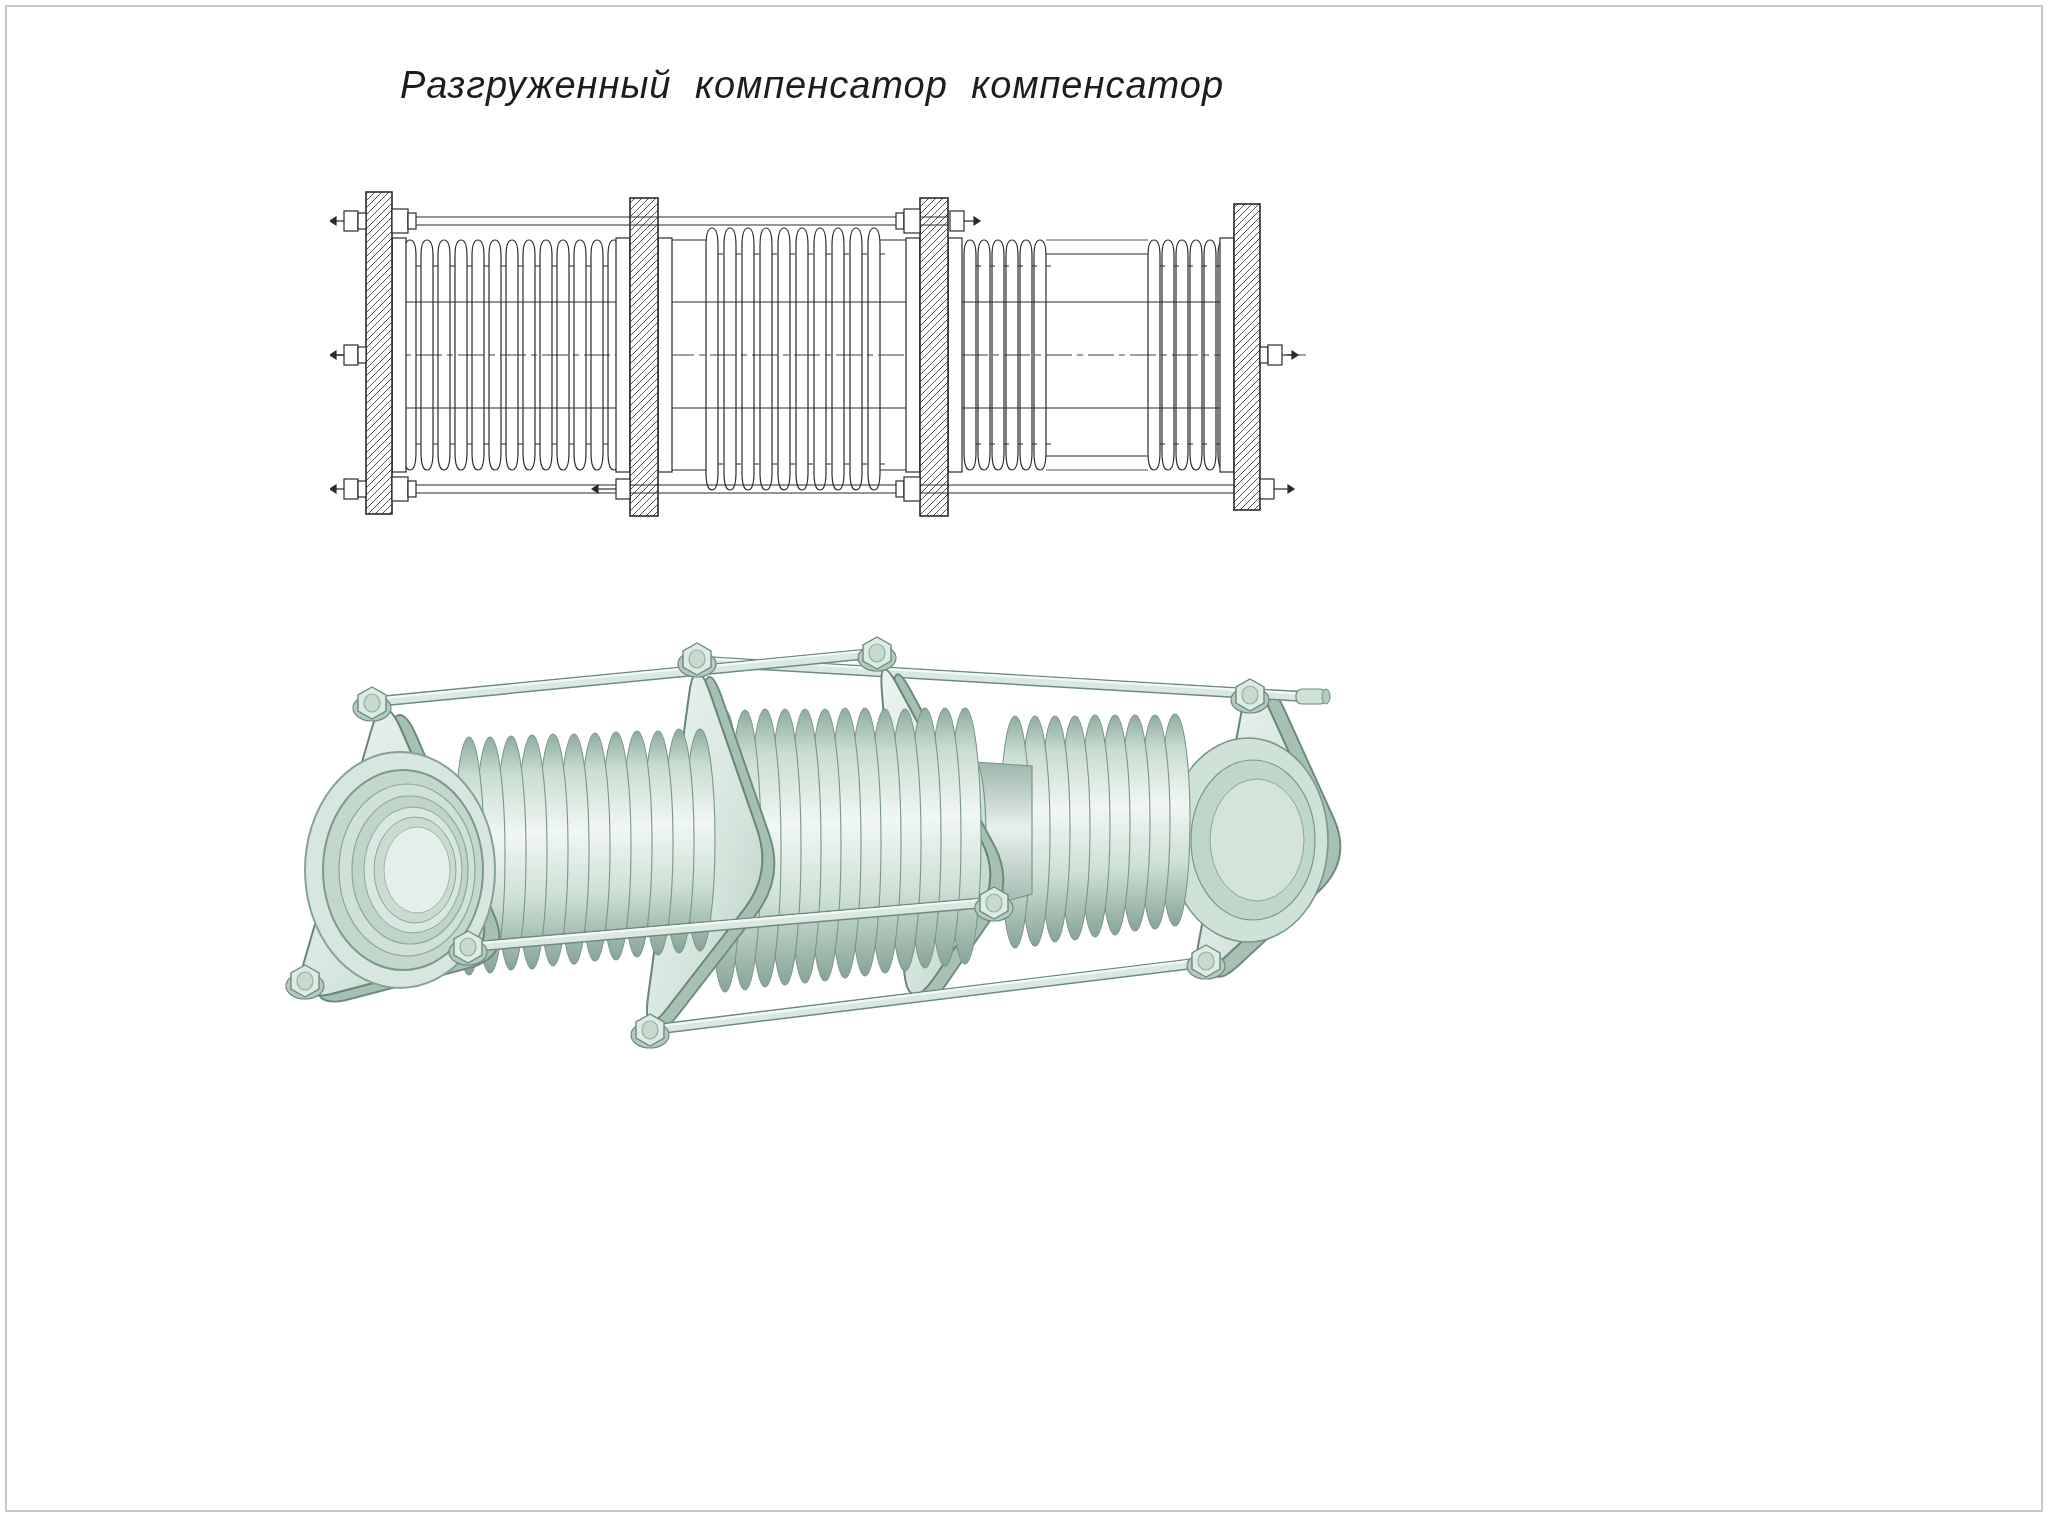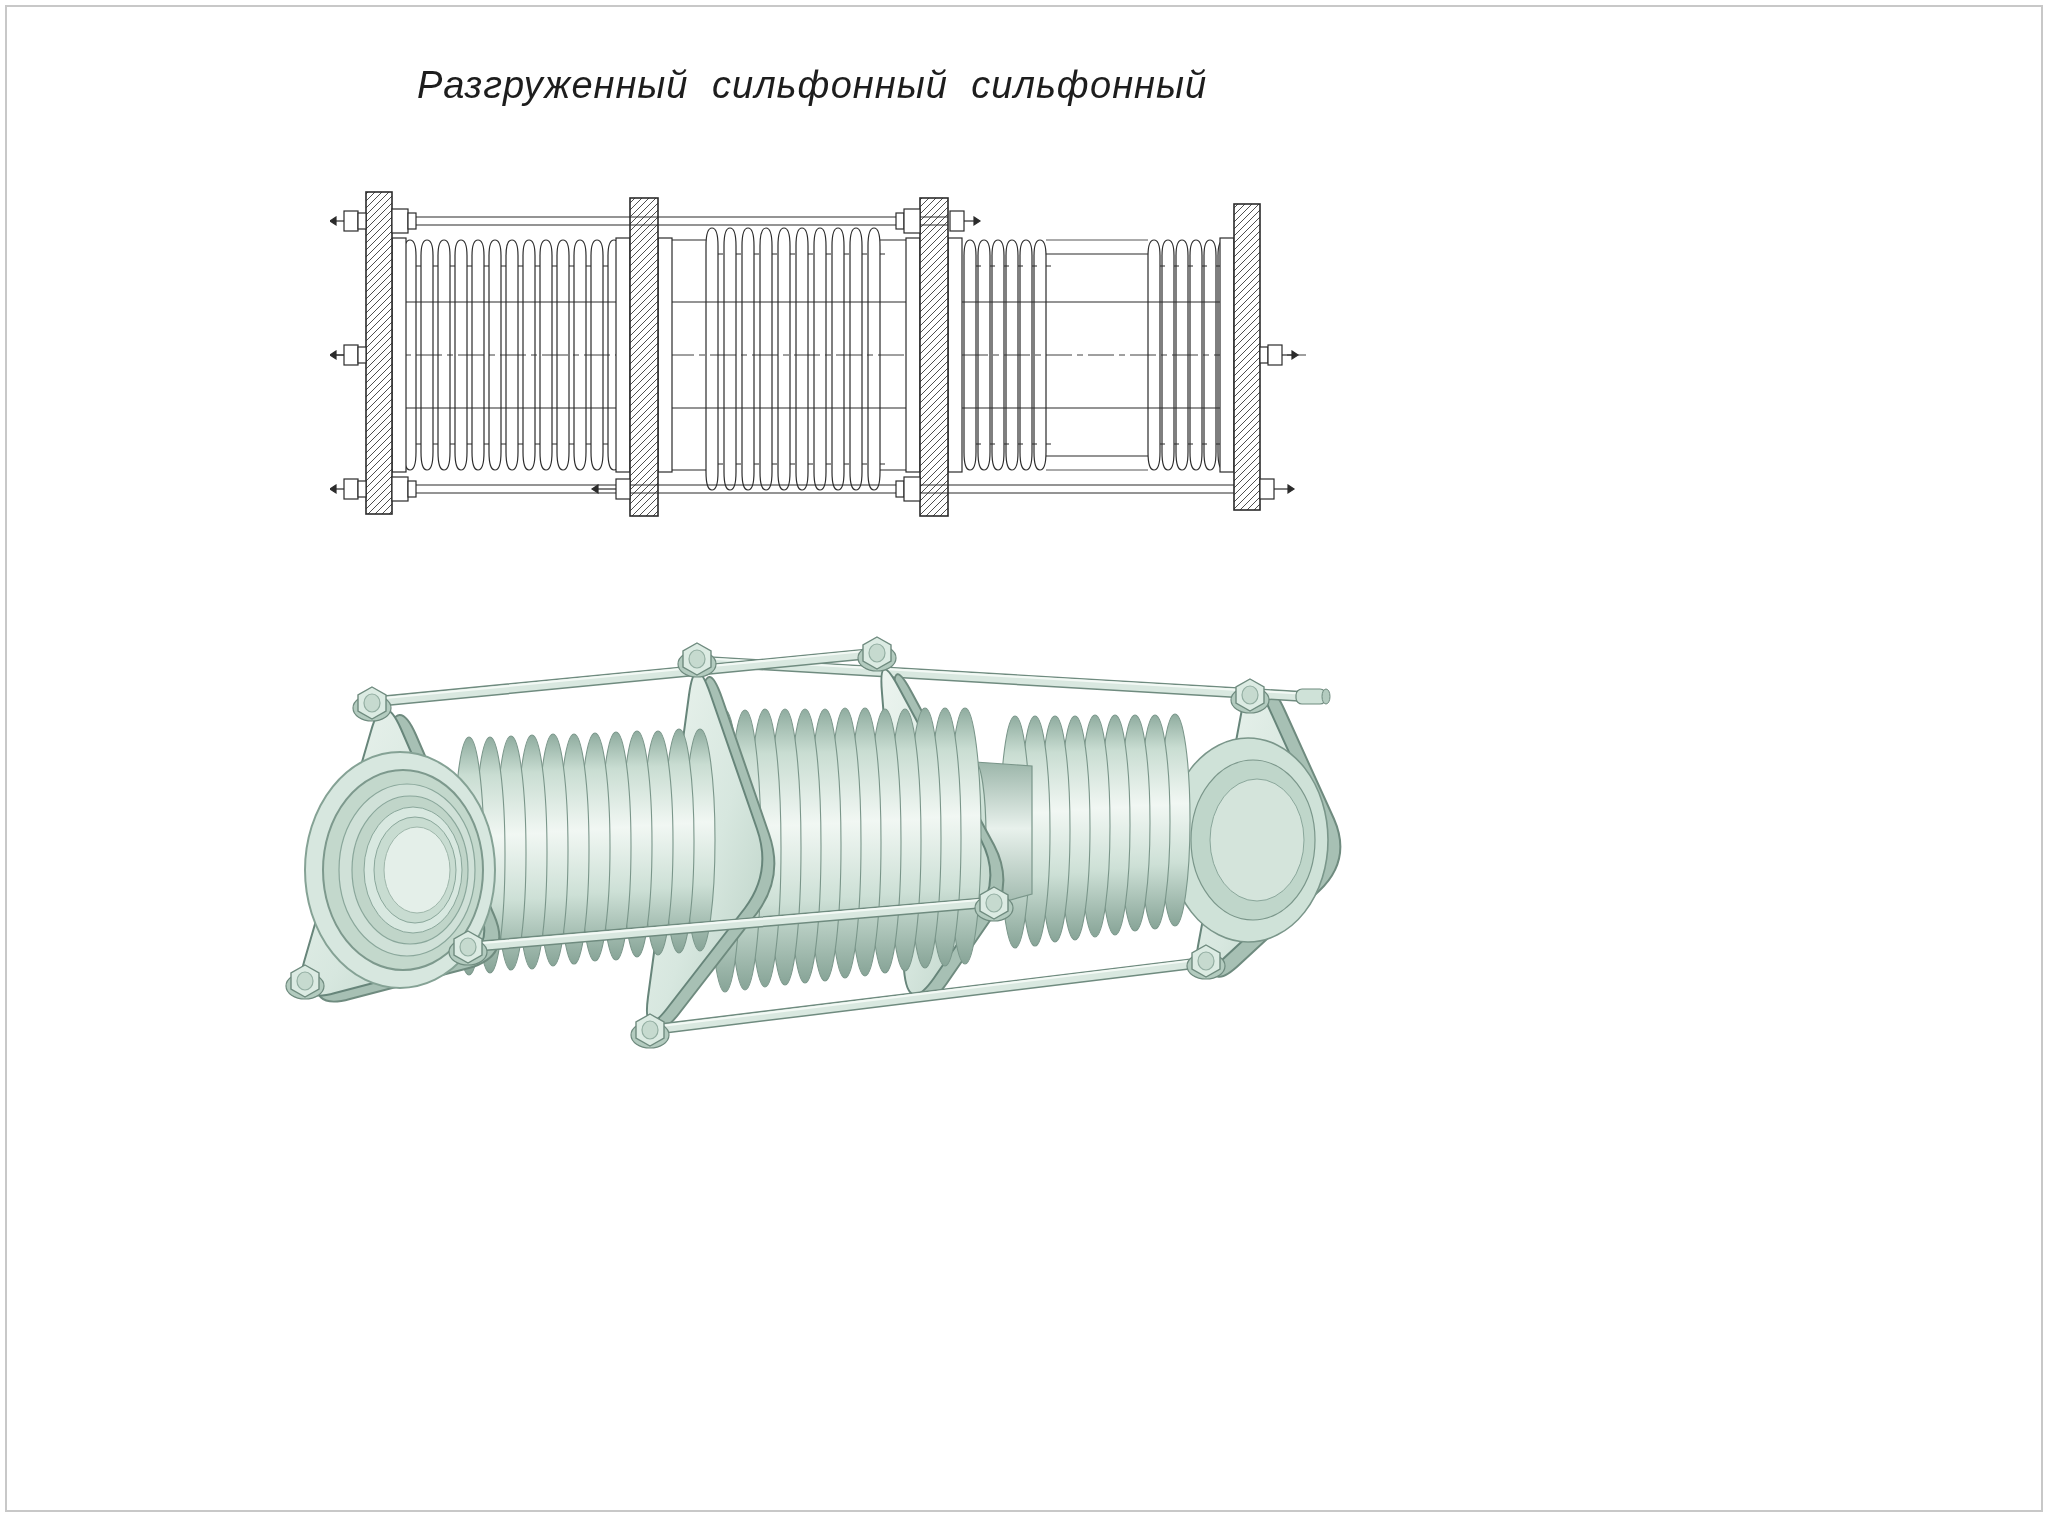--- a/index.html
+++ b/index.html
@@ -12,21 +12,21 @@
   .view2d{position:absolute;left:330px;top:180px;}
   .view3d{position:absolute;left:250px;top:600px;}
   svg{display:block;}
 </style>
 </head>
 <body>
 
 <div class="page">
   <div class="sheet-border"></div>
 
-  <h1 class="title">Разгруженный сильфонный сильфонный</h1>
+  <h1 class="title">Разгруженный компенсатор компенсатор</h1>
 
   <svg class="view2d" width="980" height="345" viewBox="330 180 980 345">
     <defs>
       <pattern id="hatch" width="7" height="7" patternUnits="userSpaceOnUse">
         <rect width="7" height="7" fill="#ffffff"></rect>
         <path d="M-1,8 L8,-1 M-1,1 L1,-1 M6,8 L8,6" stroke="#4f4f4f" stroke-width="1"></path>
       </pattern>
       <path id="cv1" d="M0,452 L0,256 Q0,240 6,240 Q12,240 12,256 L12,452 Q12,470 6,470 Q0,470 0,452 M12,266 L17,266 M12,444 L17,444"></path>
       <path id="cv2" d="M0,472 L0,246 Q0,228 6,228 Q12,228 12,246 L12,472 Q12,490 6,490 Q0,490 0,472 M12,254 L17,254 M12,464 L17,464"></path>
     </defs>

